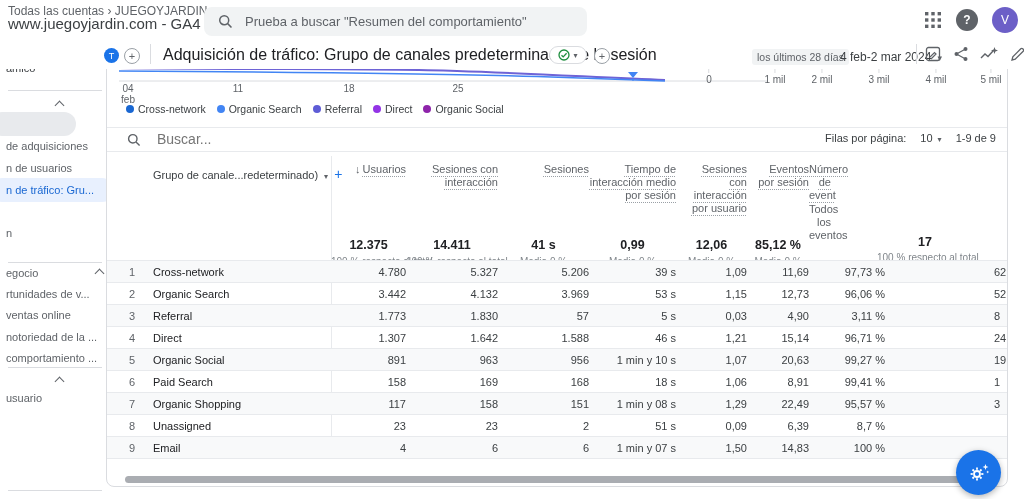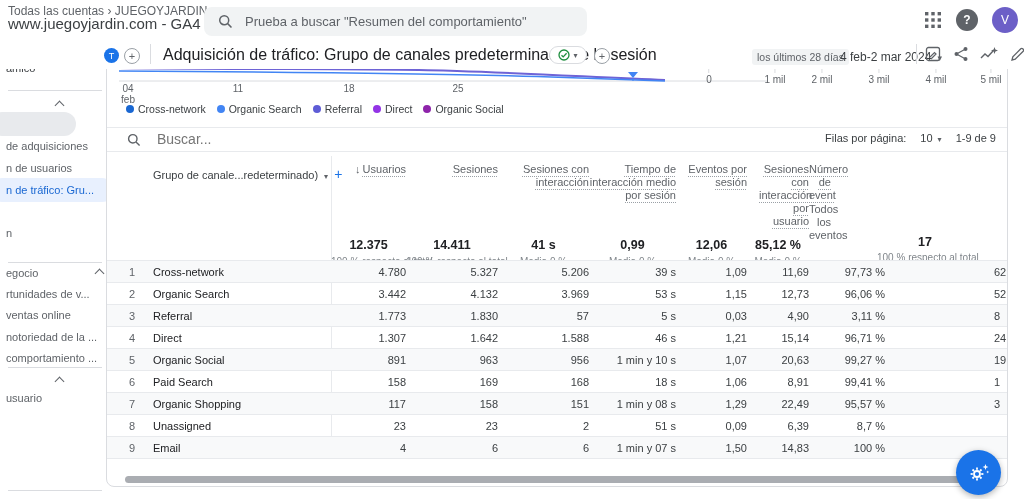--- a/index.html
+++ b/index.html
@@ -211,25 +211,25 @@
         <span>1-9 de 9</span>
       </div>
     </div>
 
     <div class="thead grid">
       <div class="th"></div>
       <div class="dimhead">
         <span>Grupo de canale...redeterminado)</span><span class="caret">▾</span><span class="addcol">+</span>
       </div>
       <div class="th c1"><span class="sortarrow">↓</span><span class="u">Usuarios</span></div>
+      <div class="th c3"><span class="u">Sesiones con interacción</span></div>
       <div class="th c2"><span class="u">Sesiones</span></div>
-      <div class="th c3"><span class="u">Sesiones con interacción</span></div>
       <div class="th c4"><span class="u">Tiempo de interacción medio por sesión</span></div>
+      <div class="th c5"><span class="u">Sesiones con interacción por usuario</span></div>
       <div class="th c6"><span class="u">Eventos por sesión</span></div>
-      <div class="th c5"><span class="u">Sesiones con interacción por usuario</span></div>
       <div class="th c8"><span class="u">Número de event</span><span class="sub">Todos los eventos</span></div>
     </div>
 
     <div class="vsep"></div>
 
     <div class="totals grid">
       <div></div>
         <div></div>
       <div class="tot c1"><span class="v">12.375</span><span class="cap">100 % respecto al total</span></div>
       <div class="tot c2"><span class="v">14.411</span><span class="cap">100 % respecto al total</span></div>

